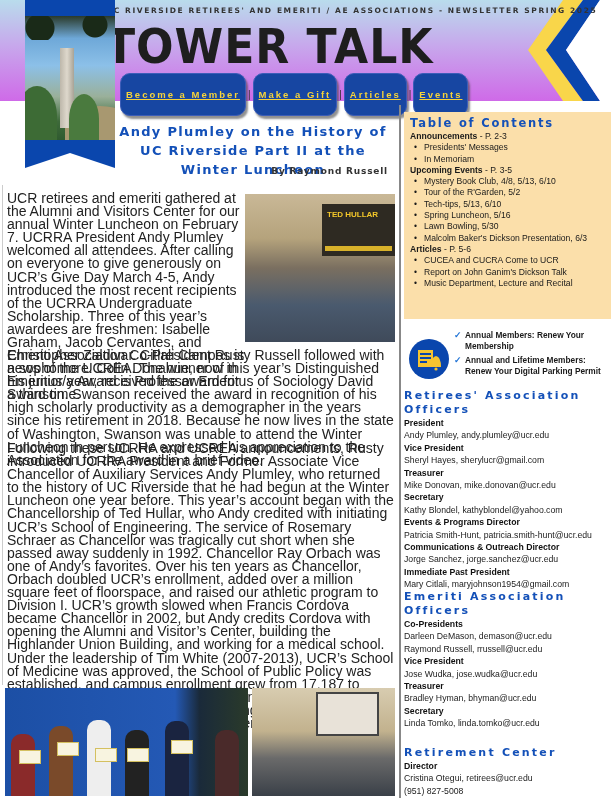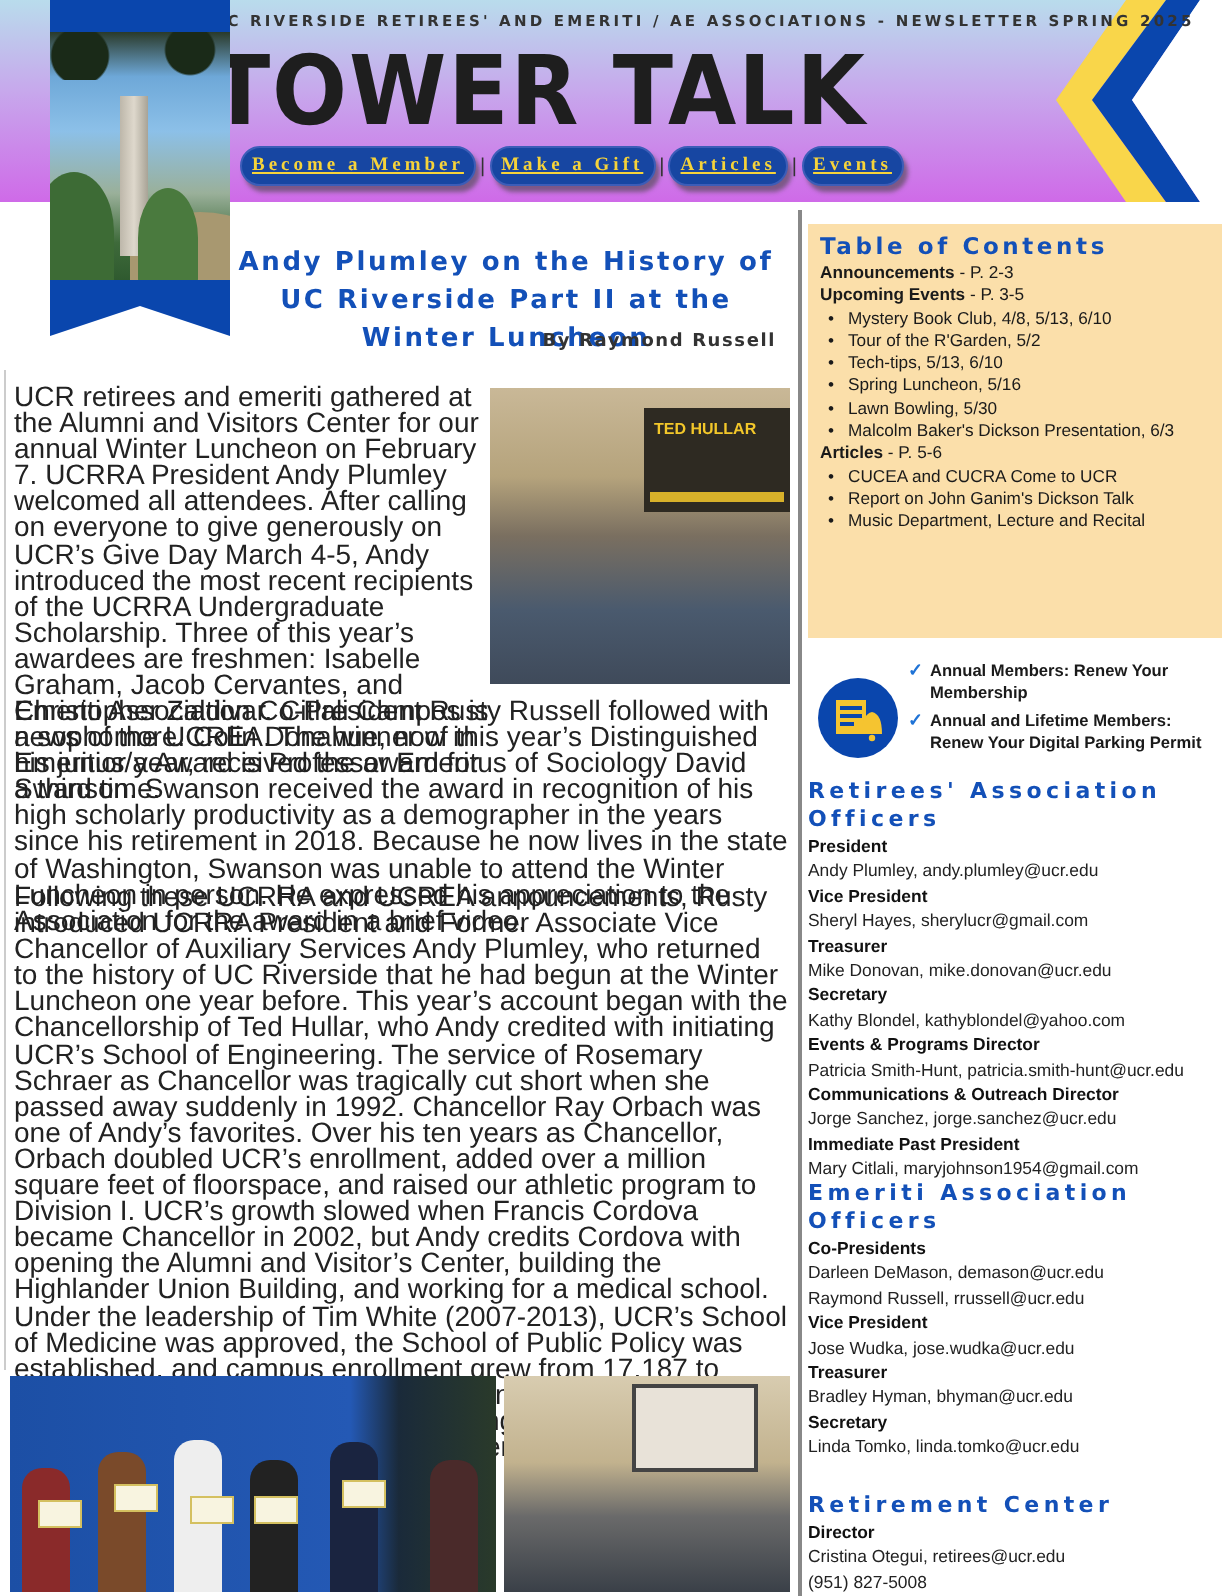--- a/index.html
+++ b/index.html
@@ -10,23 +10,23 @@
   .header { position: absolute; left: 0; top: 0; width: 615px; height: 101px;
     background: linear-gradient(180deg, #b9dcec 0%, #c7a8ec 45%, #cf6ae8 100%); }
   .chev-yellow { position: absolute; left: 528px; top: 0; width: 87px; height: 101px; }
   .tagline { position: absolute; left: 106px; top: 6px; font-size: 7.5px; font-weight: bold;
     letter-spacing: 1.6px; color: #333; white-space: nowrap; font-family: "DejaVu Sans", sans-serif; }
   .title { position: absolute; left: 105px; top: 20px; font-size: 48px; font-weight: bold;
     letter-spacing: 1px; color: #1e1e1e; font-family: "DejaVu Sans", sans-serif; line-height: 52px;
     transform: scaleX(0.92); transform-origin: left; }
   .nav { position: absolute; left: 120px; top: 73px; display: flex; align-items: center; gap: 0; }
   .nav-btn { background: #1746a2; color: #f6d33a; font-weight: bold; font-size: 9.5px;
-    letter-spacing: 2px; text-decoration: underline; padding: 4px 5px; border-radius: 10px;
+    letter-spacing: 2px; text-decoration: underline; padding: 15px 5px; border-radius: 10px;
     box-shadow: 2px 3px 2px rgba(70,70,70,0.6); white-space: nowrap; border: 1px solid #3c5db8;
-    font-family: Liberation Serif, serif; }
+    font-family: Liberation Sans, sans-serif; }
   .nav-sep { color: #333; font-size: 10px; margin: 0 2px; }
 
   
   .banner { position: absolute; left: 25px; top: 0; width: 90px; height: 170px; }
   .banner-top { position: absolute; left: 0; top: 0; width: 90px; height: 16px; background: #0a46ad; }
   .banner-photo { position: absolute; left: 0; top: 16px; width: 90px; height: 124px;
     background: linear-gradient(180deg, #2a3a2a 0%, #6ea8d8 18%, #8cc0e8 40%, #9ab09a 65%, #3e6a3a 85%, #2f5a2f 100%); overflow: hidden; }
   .tower { position: absolute; left: 35px; top: 32px; width: 14px; height: 80px; background: linear-gradient(90deg,#bdb7aa,#ded8cc,#a8a396); }
   .tree1 { position: absolute; left: -8px; top: 70px; width: 40px; height: 60px; background: #3d6b35; border-radius: 50% 50% 10% 10%; }
   .tree2 { position: absolute; left: 44px; top: 78px; width: 30px; height: 50px; background: #4a7a3e; border-radius: 50% 50% 10% 10%; }
@@ -152,20 +152,24 @@
 
 <div class="photo-room">
   <div class="room-screen"></div>
 </div>
 
 <div class="vline"></div>
 
 <div class="toc">
   <h2>Table of Contents</h2>
   <div class="sec"><b>Announcements</b><span> - P. 2-3</span></div>
+  <ul>
+    <li>Presidents' Messages</li>
+    <li>In Memoriam</li>
+  </ul>
   <div class="sec"><b>Upcoming Events</b><span> - P. 3-5</span></div>
   <ul>
     <li>Mystery Book Club, 4/8, 5/13, 6/10</li>
     <li>Tour of the R'Garden, 5/2</li>
     <li>Tech-tips, 5/13, 6/10</li>
     <li>Spring Luncheon, 5/16</li>
     <li>Lawn Bowling, 5/30</li>
     <li>Malcolm Baker's Dickson Presentation, 6/3</li>
   </ul>
   <div class="sec"><b>Articles</b><span> - P. 5-6</span></div>

